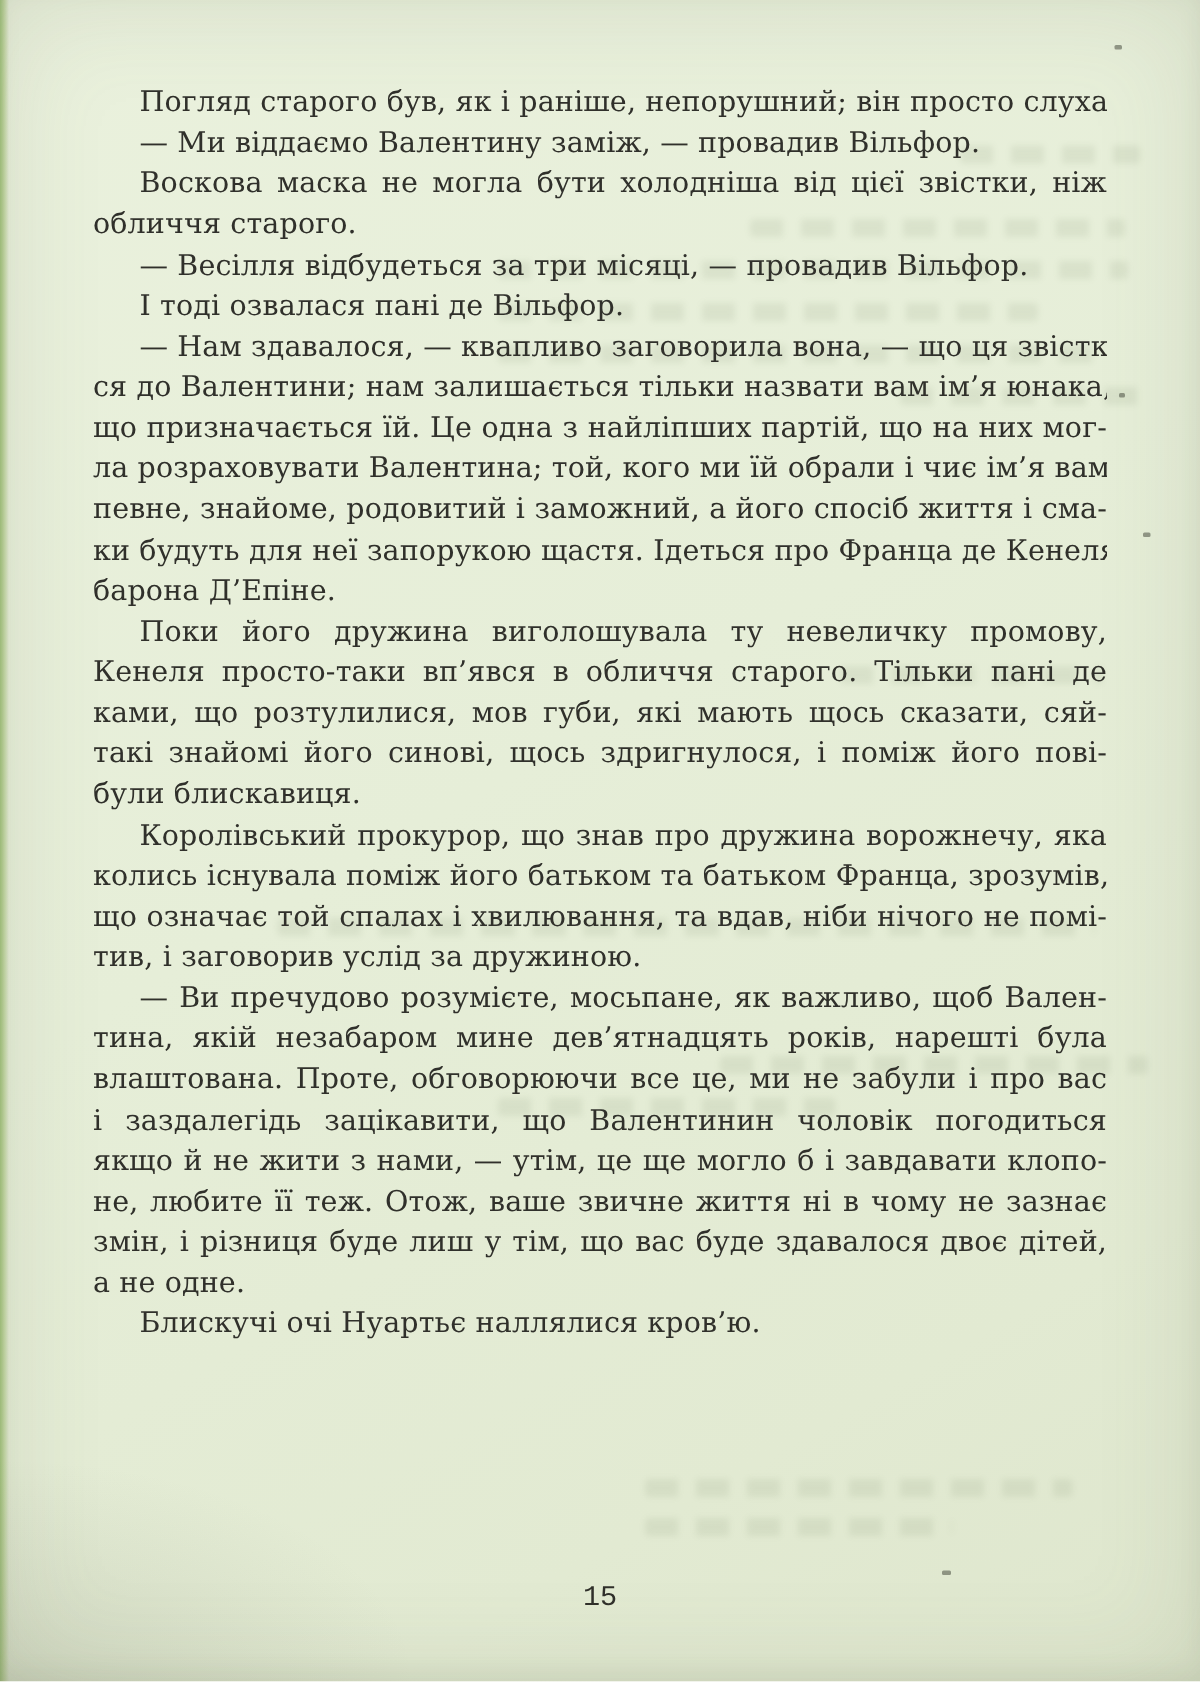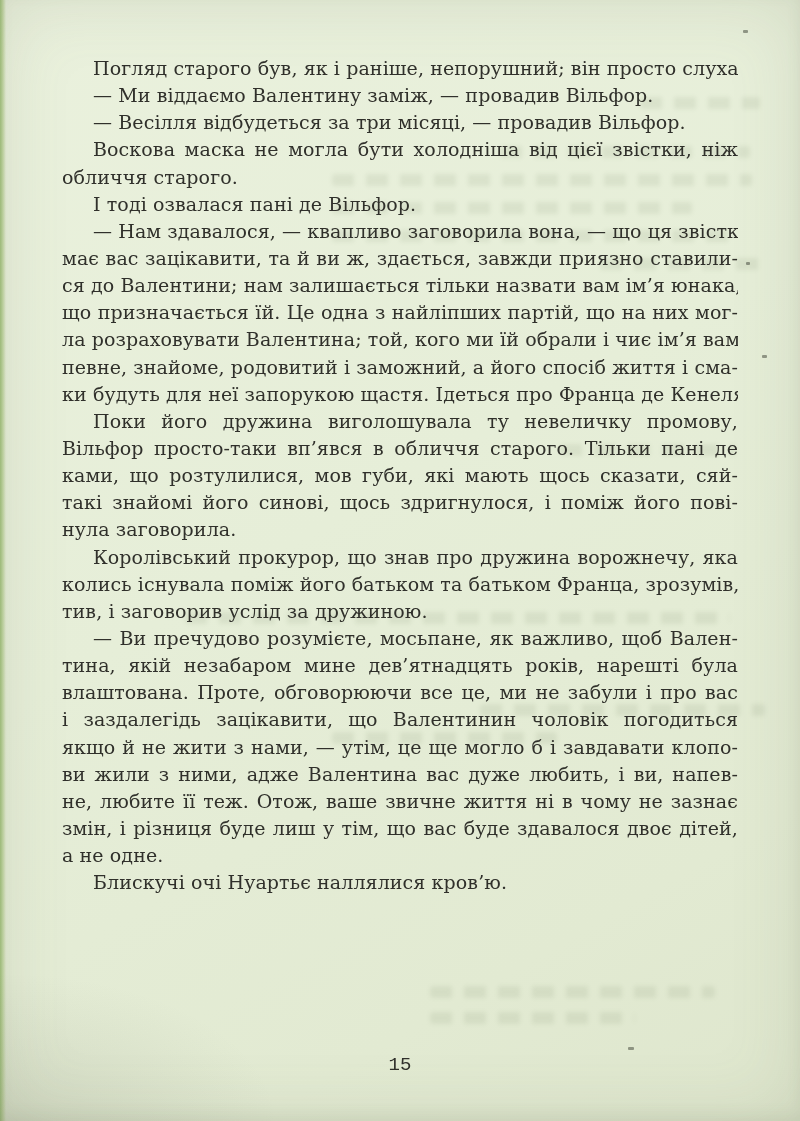--- a/index.html
+++ b/index.html
@@ -91,57 +91,57 @@
     </div>
 
   <div class="text-block" id="text-block">
       <div class="para">
         <div class="line indent para-end">Погляд старого був, як і раніше, непорушний; він просто слухав.</div>
       </div>
       <div class="para">
         <div class="line indent para-end">— Ми віддаємо Валентину заміж, — провадив Вільфор.</div>
       </div>
       <div class="para">
-        <div class="line indent para-end">— Весілля відбудеться за три місяці, — провадив Вільфор.</div>
+        <div class="line indent">Воскова маска не могла бути холодніша від цієї звістки, ніж</div>
+        <div class="line para-end">обличчя старого.</div>
       </div>
       <div class="para">
-        <div class="line indent">Воскова маска не могла бути холодніша від цієї звістки, ніж</div>
-        <div class="line para-end">обличчя старого.</div>
+        <div class="line indent para-end">— Весілля відбудеться за три місяці, — провадив Вільфор.</div>
       </div>
       <div class="para">
         <div class="line indent para-end">І тоді озвалася пані де Вільфор.</div>
       </div>
       <div class="para">
         <div class="line indent">— Нам здавалося, — квапливо заговорила вона, — що ця звістка</div>
-        <div class="line">має вас зацікавити, та й ви ж, здається, завжди приязно ставили-</div>
         <div class="line">ся до Валентини; нам залишається тільки назвати вам ім’я юнака,</div>
         <div class="line">що призначається їй. Це одна з найліпших партій, що на них мог-</div>
         <div class="line">ла розраховувати Валентина; той, кого ми їй обрали і чиє ім’я вам,</div>
         <div class="line">певне, знайоме, родовитий і заможний, а його спосіб життя і сма-</div>
         <div class="line">ки будуть для неї запорукою щастя. Ідеться про Франца де Кенеля,</div>
+        <div class="line para-end">барона Д’Епіне.</div>
       </div>
       <div class="para">
         <div class="line indent">Поки його дружина виголошувала ту невеличку промову,</div>
-        <div class="line">Вільфор просто-таки вп’явся в обличчя старого. Тільки пані де</div>
+        <div class="line">Кенеля просто-таки вп’явся в обличчя старого. Тільки пані де</div>
         <div class="line">ками, що розтулилися, мов губи, які мають щось сказати, сяй-</div>
         <div class="line">такі знайомі його синові, щось здригнулося, і поміж його пові-</div>
-        <div class="line para-end">нула заговорила.</div>
+        <div class="line para-end">були блискавиця.</div>
       </div>
       <div class="para">
         <div class="line indent">Королівський прокурор, що знав про дружина ворожнечу, яка</div>
         <div class="line">колись існувала поміж його батьком та батьком Франца, зрозумів,</div>
+        <div class="line">що означає той спалах і хвилювання, та вдав, ніби нічого не помі-</div>
         <div class="line para-end">тив, і заговорив услід за дружиною.</div>
       </div>
       <div class="para">
         <div class="line indent">— Ви пречудово розумієте, мосьпане, як важливо, щоб Вален-</div>
         <div class="line">тина, якій незабаром мине дев’ятнадцять років, нарешті була</div>
         <div class="line">влаштована. Проте, обговорюючи все це, ми не забули і про вас</div>
         <div class="line">і заздалегідь зацікавити, що Валентинин чоловік погодиться</div>
         <div class="line">якщо й не жити з нами, — утім, це ще могло б і завдавати клопо-</div>
-        <div class="line">ви жили з ними, адже Валентина вас дуже любить, і ви, напев-</div>
         <div class="line">не, любите її теж. Отож, ваше звичне життя ні в чому не зазнає</div>
         <div class="line">змін, і різниця буде лиш у тім, що вас буде здавалося двоє дітей,</div>
         <div class="line para-end">а не одне.</div>
       </div>
       <div class="para">
         <div class="line indent para-end">Блискучі очі Нуартьє наллялися кров’ю.</div>
       </div>
     </div>
 
   <div class="page-number">15</div>

